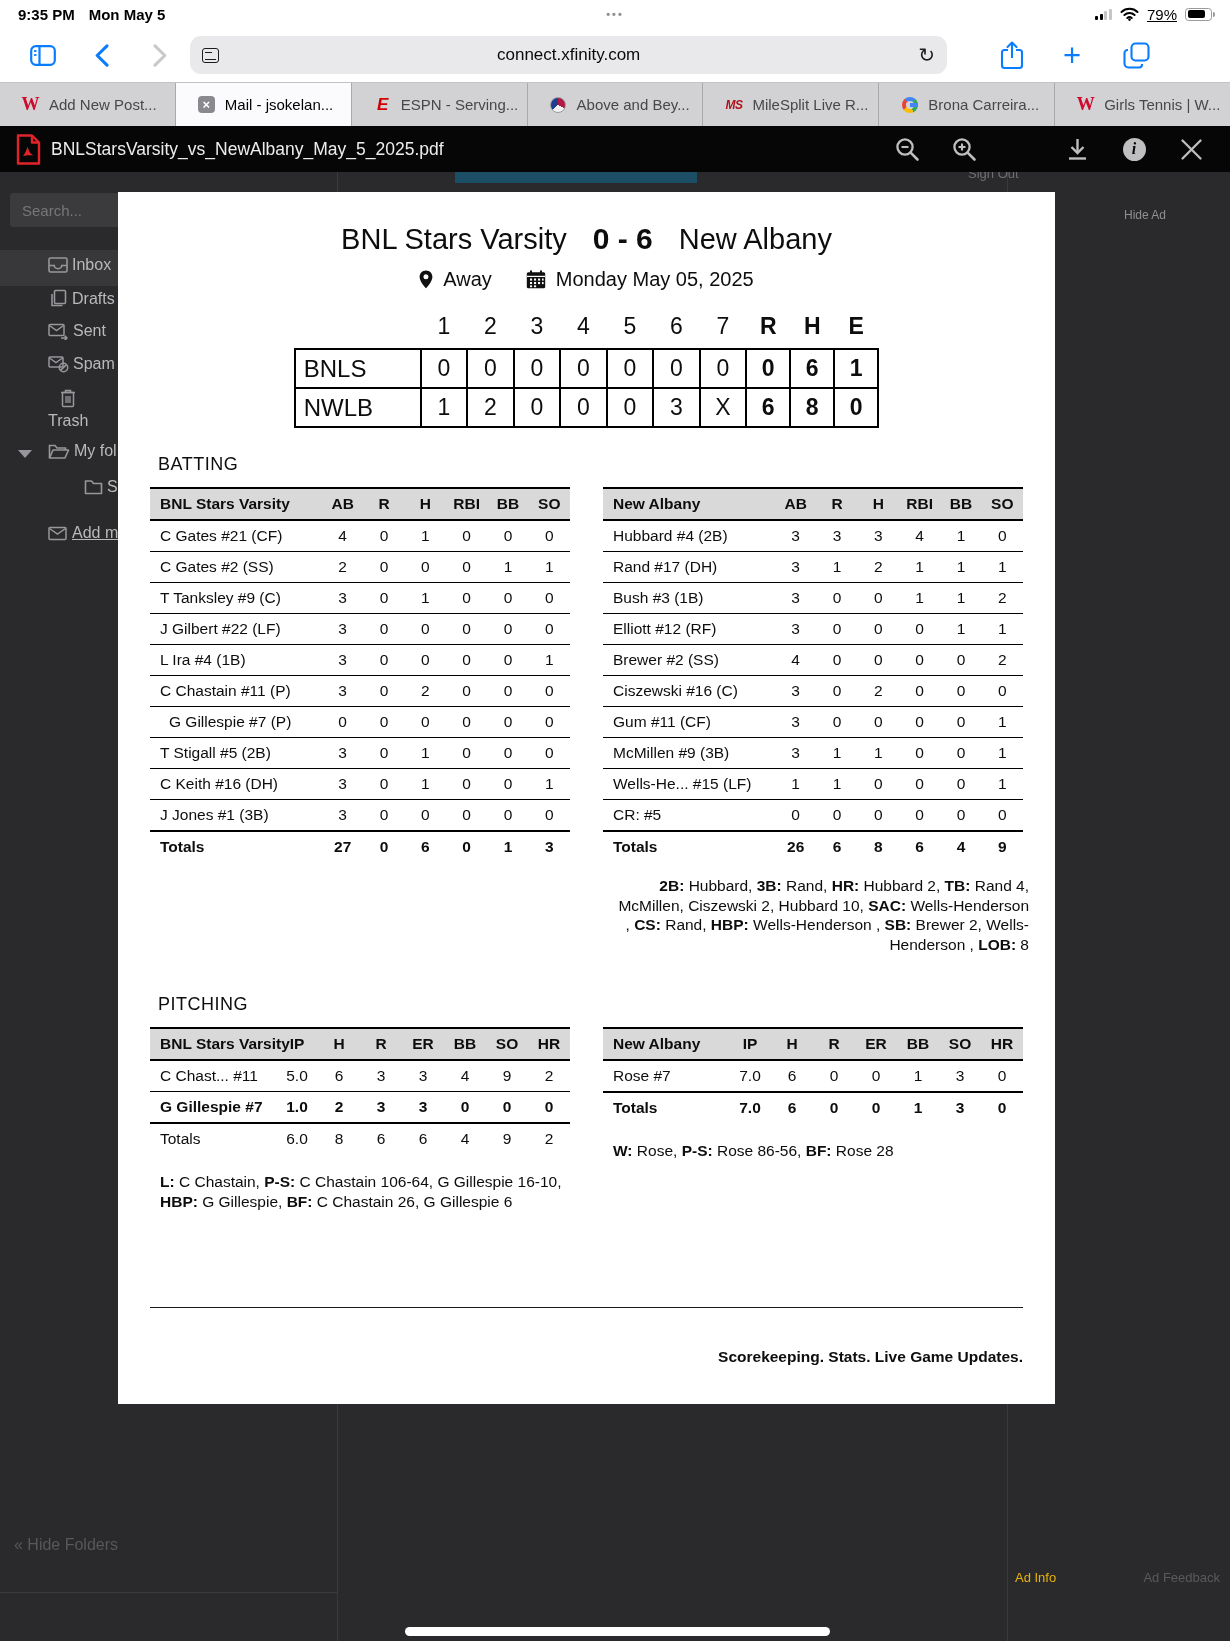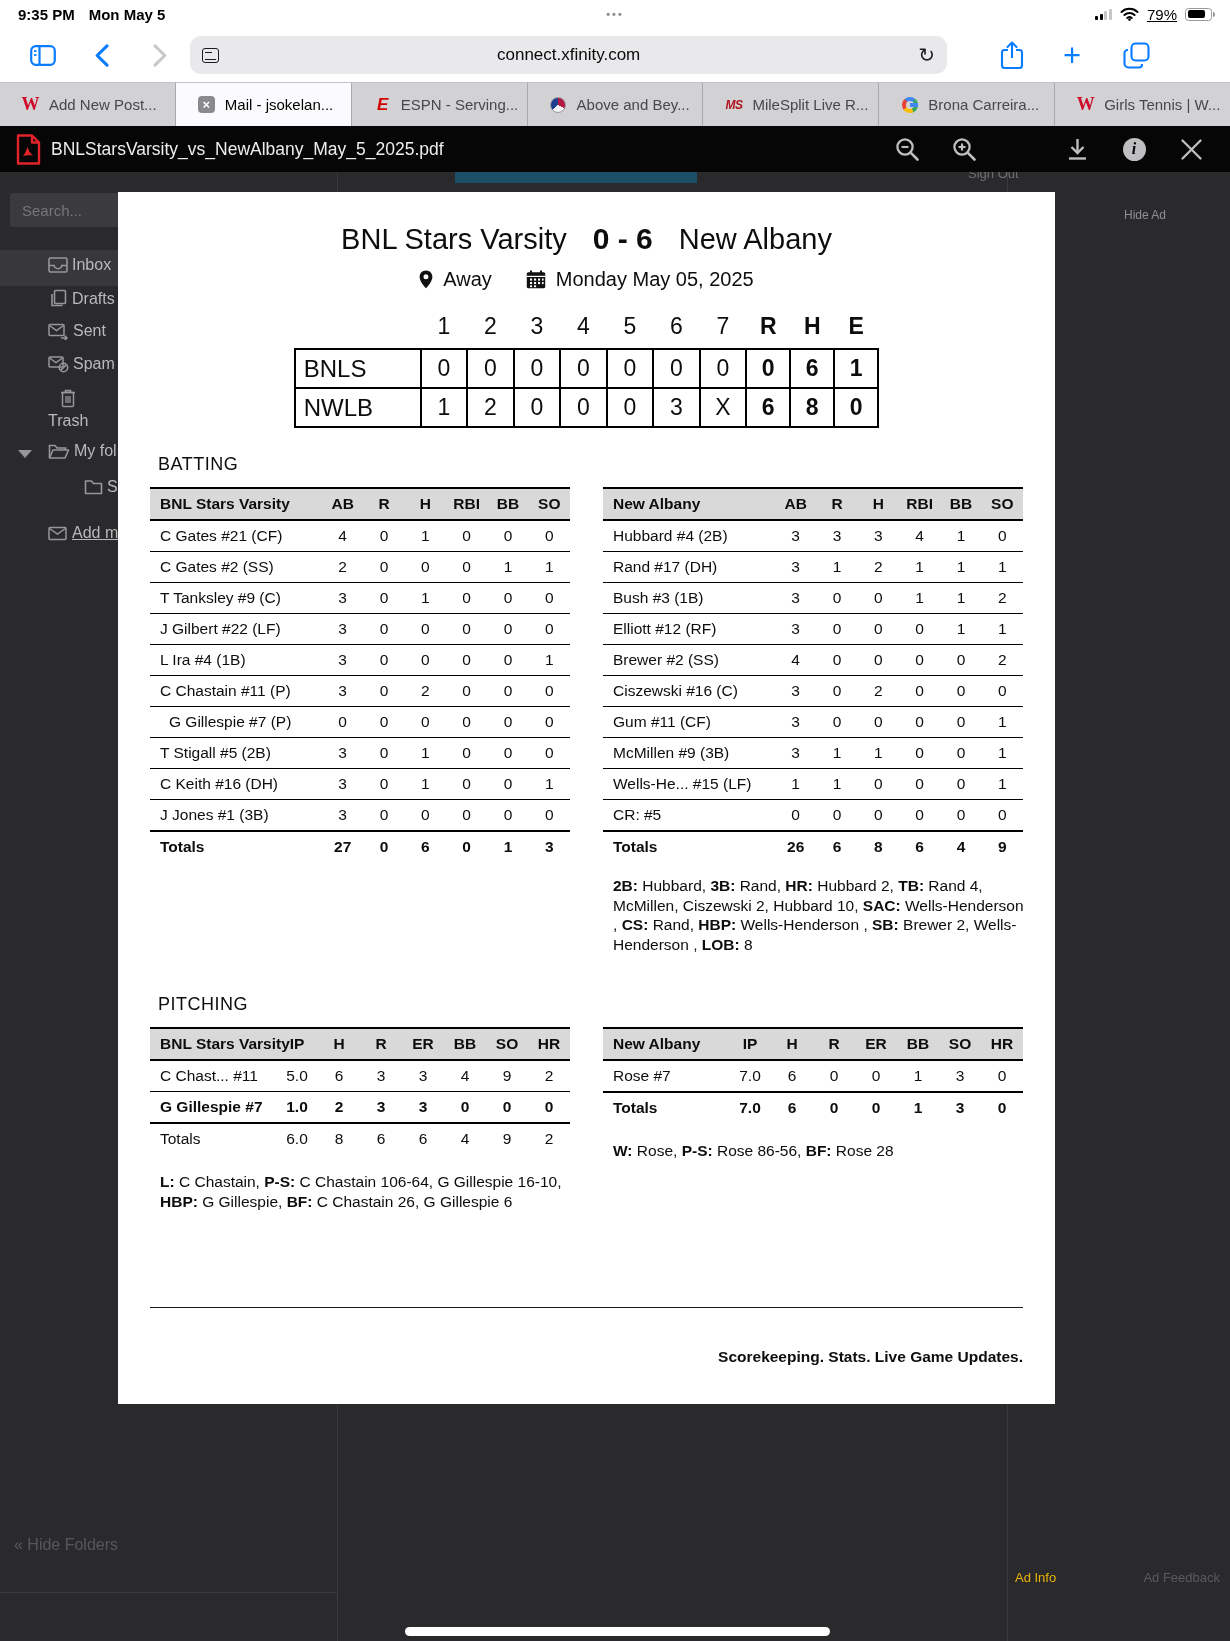--- a/index.html
+++ b/index.html
@@ -106,21 +106,21 @@
     font-weight:700; padding:6px 0; text-align:center; }
   .stat-table thead th:first-child { text-align:left; padding-left:10px; width:172px; }
   .stat-table.pitch thead th:first-child { width:126px; white-space:nowrap; overflow:visible; }
   .stat-table tbody td { border-bottom:1.2px solid #000; padding:6px 0; text-align:center; }
   .stat-table tbody td:first-child { text-align:left; padding-left:10px; white-space:nowrap; }
   .stat-table tr.indent td:first-child { padding-left:19px; }
   .stat-table tr.bold td { font-weight:700; }
   .stat-table tr.totals td { border-top:2.5px solid #000; border-bottom:none; }
   .note { margin:14px 0 0 10px; font-size:15.5px; line-height:19.5px; }
   .note-batting-away { width:392px; }
-  .note-batting-home { width:416px; }
+  .note-batting-home { width:416px;text-align:right; }
   .note-pitching-away { width:408px; margin-top:18px; }
   .note-pitching-home { width:416px; margin-top:18px; }
   .pitch-block { margin-top:40px; }
   .page-hr { position:absolute; left:32px; right:32px; top:1115px; border-top:1.5px solid #1a1a1a; }
   .page-footer { position:absolute; right:32px; top:1156px; font-size:15.5px; font-weight:700; }
 
   .home-indicator { position:absolute; left:405px; top:1627px; width:425px; height:9px; border-radius:5px; background:#fff; z-index:10; }
 
   svg { display:block; }
 </style>

